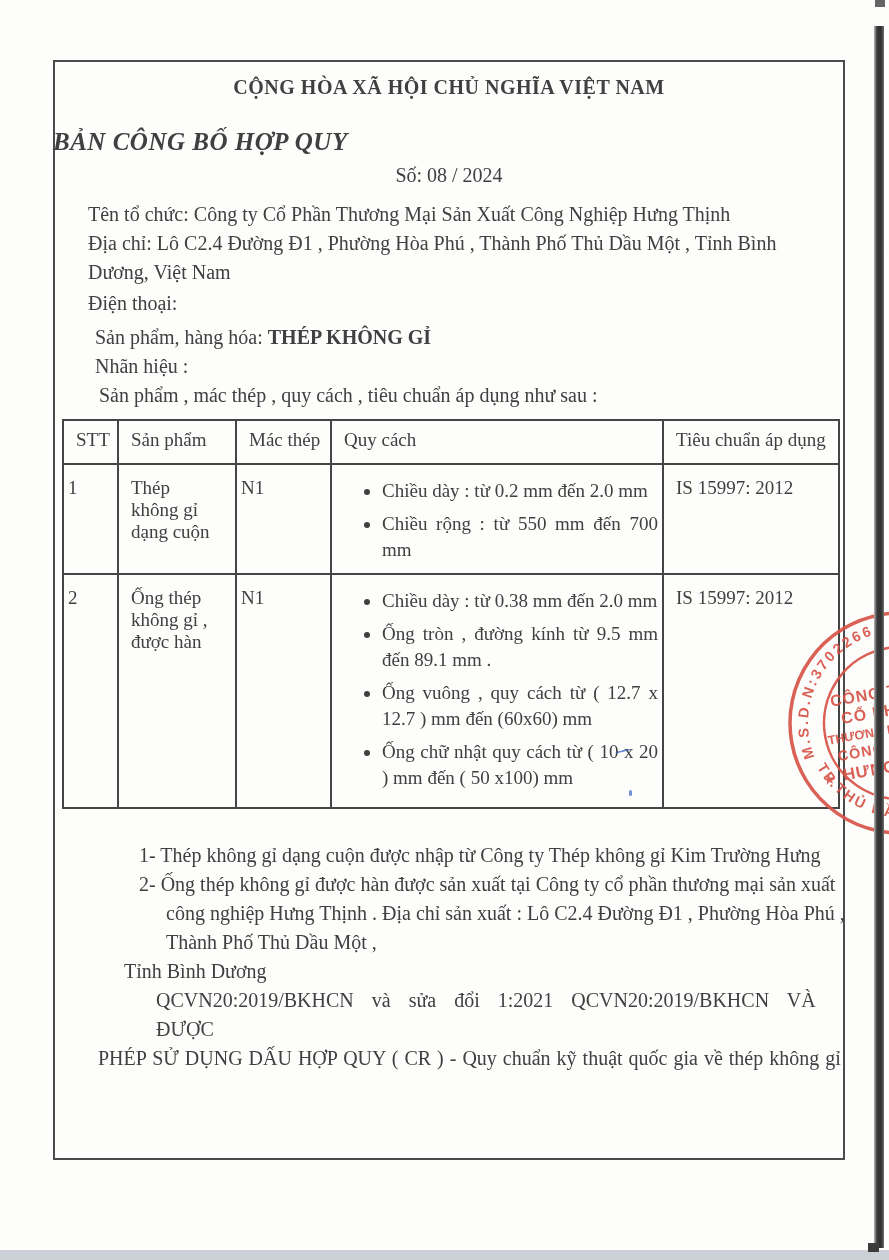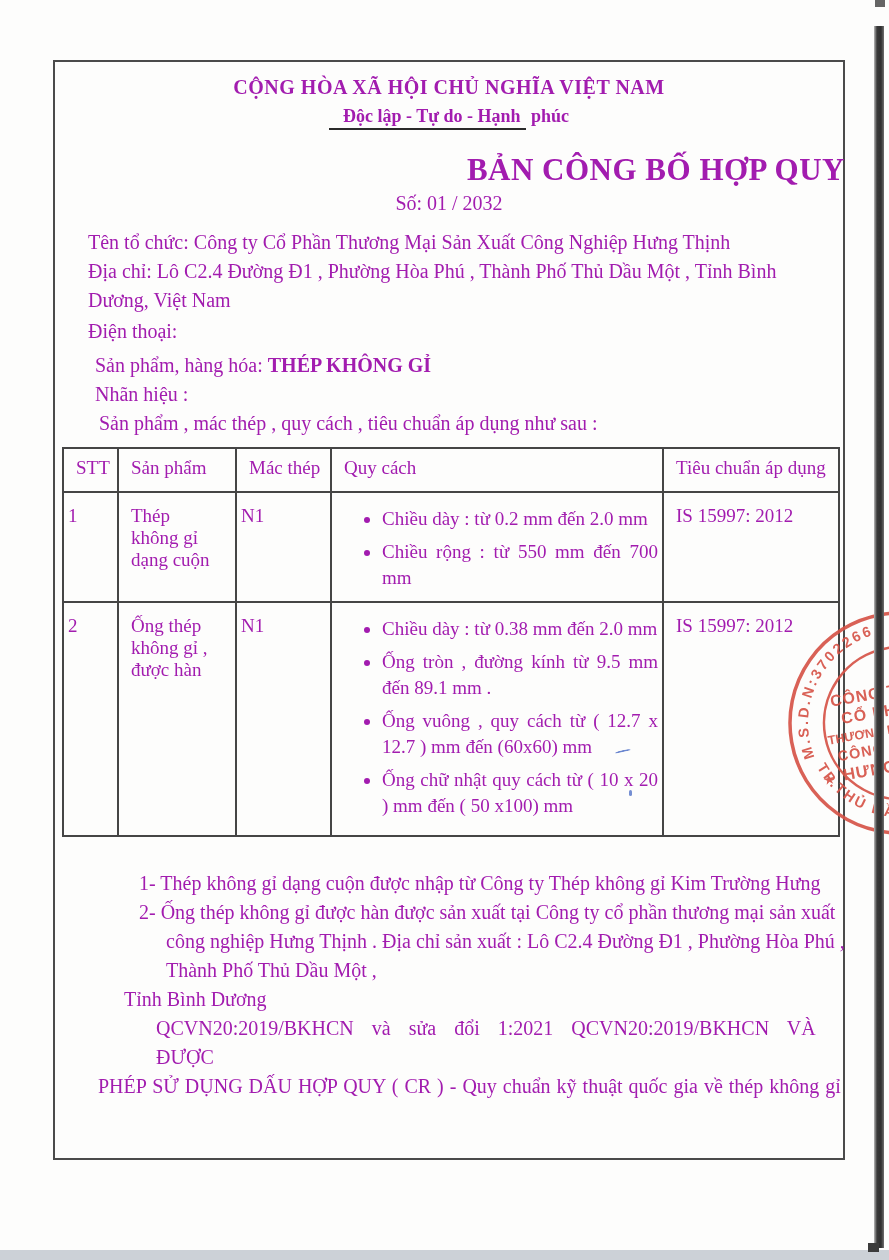--- a/index.html
+++ b/index.html
@@ -1,38 +1,38 @@
 <!DOCTYPE html>
 <html><head>
 <meta charset="utf-8">
 <style>
   * { margin:0; padding:0; box-sizing:border-box; }
   body { background:#e8e8e8; font-family:"Liberation Serif","DejaVu Serif",serif; }
   .page {
     position:relative; width:889px; height:1260px; margin:0 auto;
-    background:#fdfdfc; color:#a21caf; overflow:hidden;
+    background:#fdfdfc; color:#404040; overflow:hidden;
   }
   
   .edge-right { position:absolute; left:874px; top:26px; width:10px; height:1222px;
     background:linear-gradient(to right,#b9b9b9 0%,#3a3a3a 30%,#2f2f2f 70%,#6f6f6f 100%); }
   .corner-tr { position:absolute; left:875px; top:0; width:10px; height:7px; background:#4a4a4a; opacity:.85; }
   .edge-bottom { position:absolute; left:0; top:1250px; width:889px; height:10px; background:#ccd1d7; }
   .corner-br { position:absolute; left:868px; top:1243px; width:11px; height:9px; background:#3c3c3c; }
   .ink-blue-squiggle { position:absolute; left:615px; top:750px; width:16px; height:3px;
     border-top:2px solid #3a5fc0; transform:rotate(-12deg); opacity:.75; border-radius:50%; }
   .ink-blue-dot { position:absolute; left:629px; top:790px; width:3px; height:6px; background:#3a5fc0; opacity:.7; border-radius:2px; }
 
   .frame { position:absolute; left:53px; top:60px; width:792px; height:1100px;
     border:2px solid #4b4b4b; }
   .content { position:absolute; left:53px; top:60px; width:792px; height:1100px; }
 
   .country { margin-top:14px; text-align:center; font-weight:bold; font-size:20px; line-height:26px; letter-spacing:.5px; }
   .motto { margin-top:4px; text-align:center; font-weight:bold; font-size:18px; line-height:24px; }
   .motto .u { border-bottom:2px solid #2a2a2a; padding:0 6px 2px 14px; }
-  .doc-title { margin-top:26px; text-align:right; font-weight:bold; font-size:31px; line-height:32px; letter-spacing:.5px; }
+  .doc-title { margin-top:26px; text-align:left; font-weight:bold; font-size:25px; line-height:32px; letter-spacing:.5px;font-style:italic; }
   .doc-number { margin-top:4px; text-align:center; font-size:20px; line-height:26px; }
 
   .info p { font-size:20px; line-height:29px; }
   .p-org { margin:12px 0 0 35px; width:720px; }
   .p-address { margin-left:35px; width:720px; }
   .p-phone { margin:2px 0 0 35px; }
   .p-product { margin:5px 0 0 42px; }
   .p-product b { font-weight:bold; }
   .p-brand { margin-left:42px; }
   .p-intro { margin-left:46px; }
@@ -65,24 +65,23 @@
 </head>
 <body>
 
 <div class="page">
 
   <div class="frame"></div>
 
   <div class="content">
 
     <p class="country">CỘNG HÒA XÃ HỘI CHỦ NGHĨA VIỆT NAM</p>
-    <p class="motto"><span class="u">Độc lập - Tự do - Hạnh</span><span> phúc</span></p>
 
     <p class="doc-title">BẢN CÔNG BỐ HỢP QUY</p>
-    <p class="doc-number">Số: 01 / 2032</p>
+    <p class="doc-number">Số: 08 / 2024</p>
 
     <div class="info">
       <p class="p-org">Tên tổ chức: Công ty Cổ Phần Thương Mại Sản Xuất Công Nghiệp Hưng Thịnh</p>
       <p class="p-address">Địa chỉ: Lô C2.4 Đường Đ1 , Phường Hòa Phú , Thành Phố Thủ Dầu Một , Tỉnh Bình Dương, Việt Nam</p>
       <p class="p-phone">Điện thoại:</p>
       <p class="p-product"><span>Sản phẩm, hàng hóa: </span><b>THÉP KHÔNG GỈ</b></p>
       <p class="p-brand">Nhãn hiệu :</p>
       <p class="p-intro">Sản phẩm , mác thép , quy cách , tiêu chuẩn áp dụng như sau :</p>
     </div>
 

